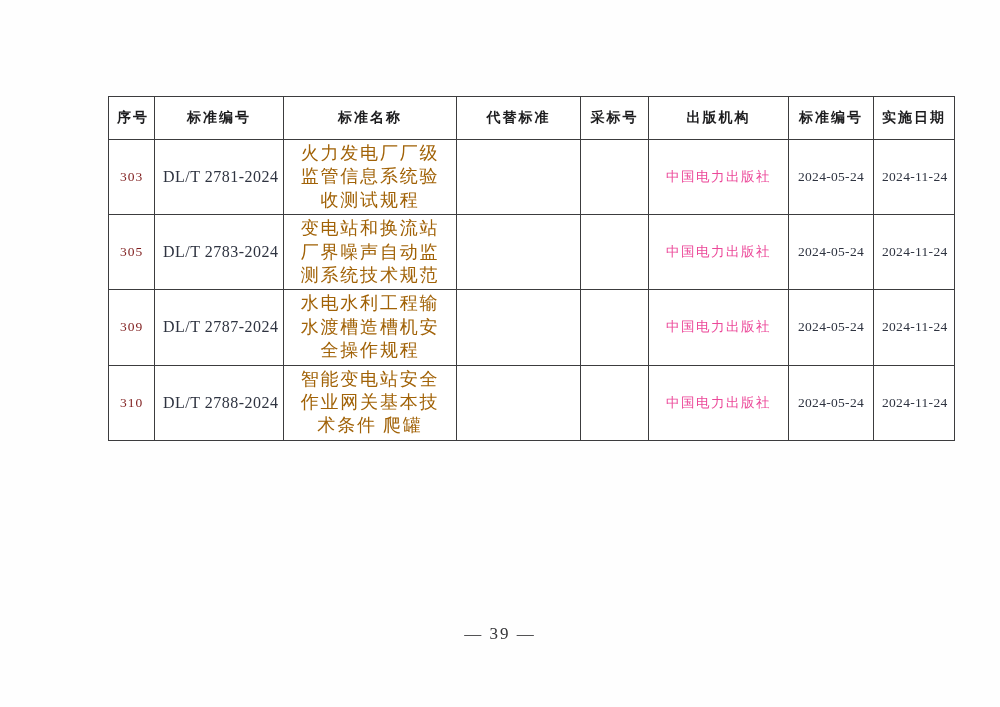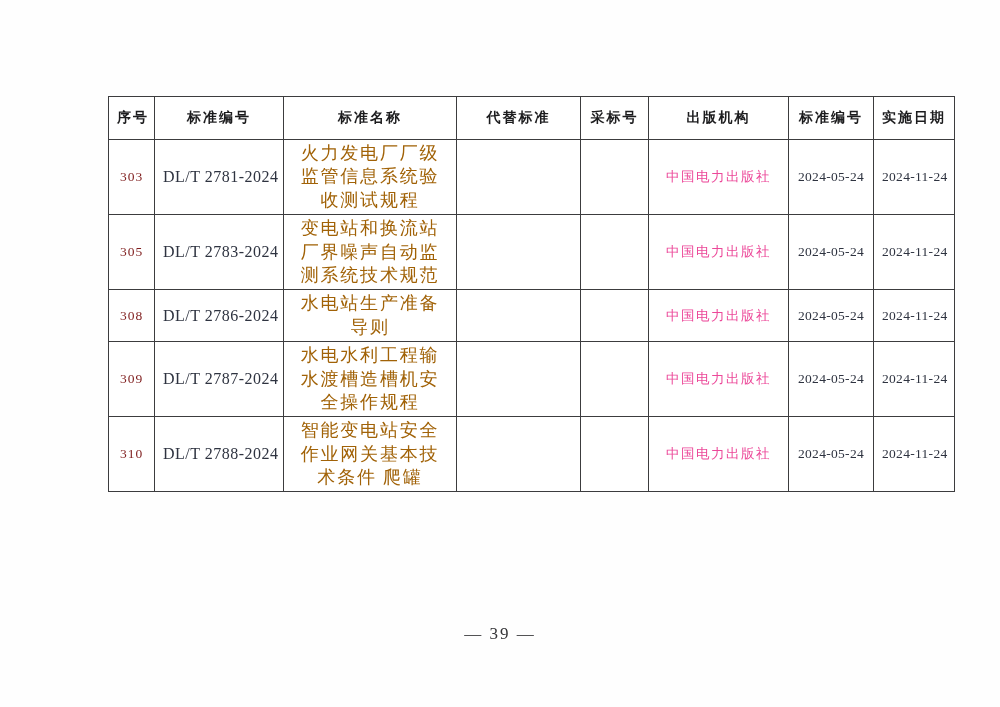--- a/index.html
+++ b/index.html
@@ -122,30 +122,20 @@
       <tr style="height:54px">
         <td class="seq">305</td>
         <td class="code">DL/T 2783-2024</td>
         <td class="name">变电站和换流站厂界噪声自动监测系统技术规范</td>
         <td class="name"></td>
         <td class="name"></td>
         <td class="publisher">中国电力出版社</td>
         <td class="date">2024-05-24</td>
         <td class="date">2024-11-24</td>
       </tr>
-      <tr style="height:45px">
-        <td class="seq">308</td>
-        <td class="code">DL/T 2786-2024</td>
-        <td class="name">水电站生产准备导则</td>
-        <td class="name"></td>
-        <td class="name"></td>
-        <td class="publisher">中国电力出版社</td>
-        <td class="date">2024-05-24</td>
-        <td class="date">2024-11-24</td>
-      </tr>
       <tr style="height:51px">
         <td class="seq">309</td>
         <td class="code">DL/T 2787-2024</td>
         <td class="name">水电水利工程输水渡槽造槽机安全操作规程</td>
         <td class="name"></td>
         <td class="name"></td>
         <td class="publisher">中国电力出版社</td>
         <td class="date">2024-05-24</td>
         <td class="date">2024-11-24</td>
       </tr>

